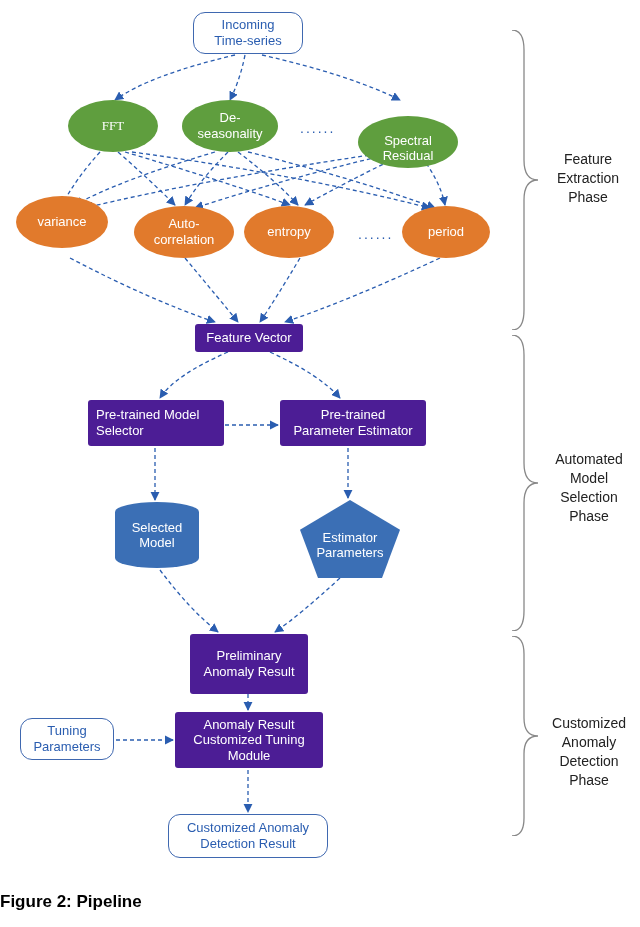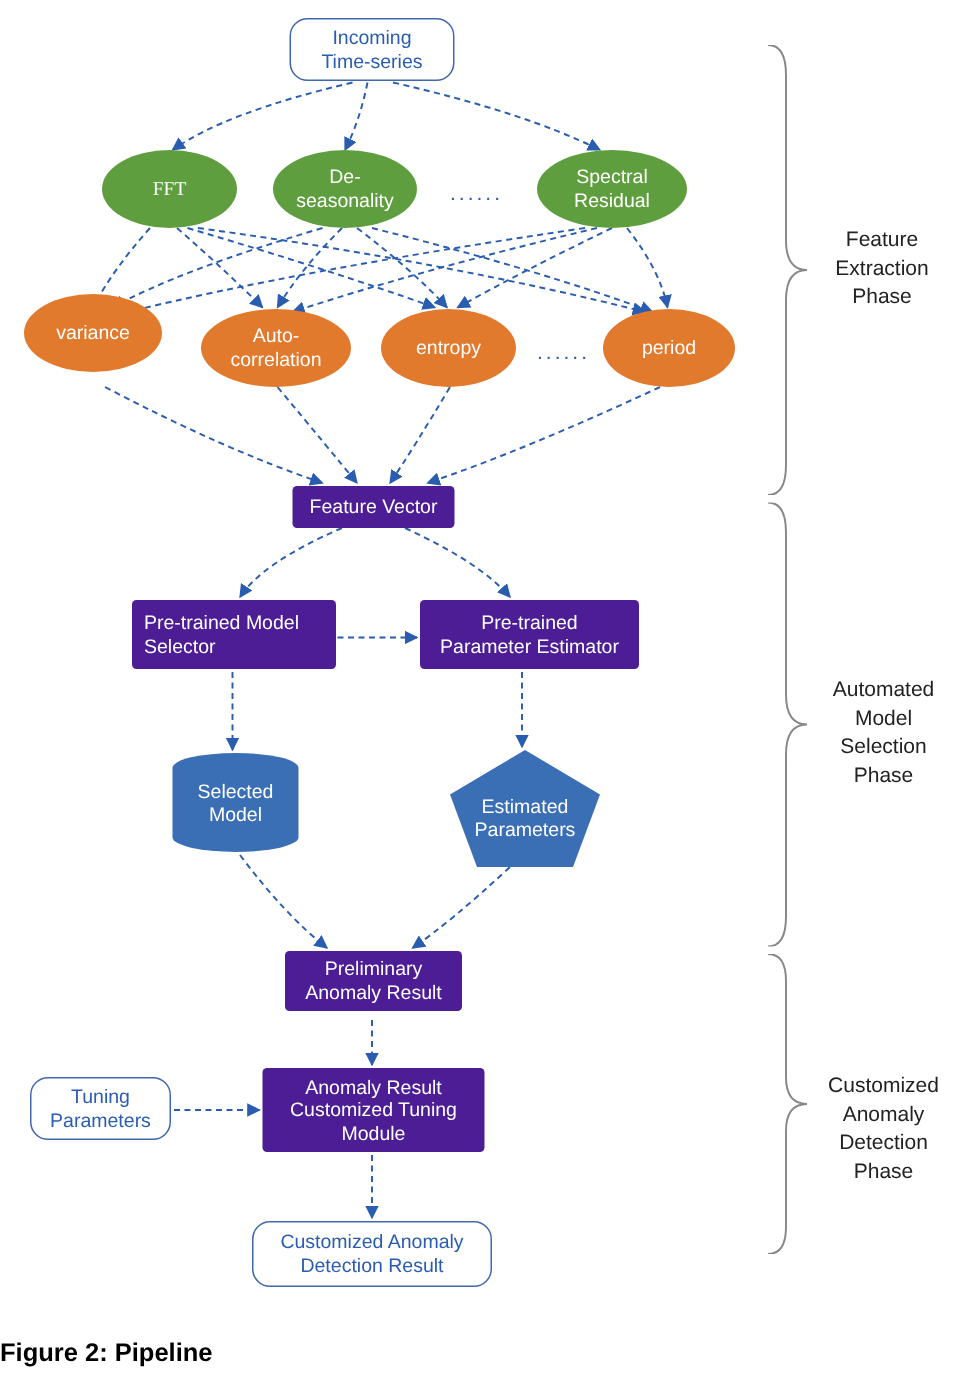--- a/index.html
+++ b/index.html
@@ -165,34 +165,34 @@
 Time-series</span>
 </div>
 
 <div class="node ellipse-green" style="left:68px; top:100px; width:90px; height:52px;font-family:Liberation Serif, serif;">
   <span style="white-space:pre-line;">FFT</span>
 </div>
 <div class="node ellipse-green" style="left:182px; top:100px; width:96px; height:52px;">
   <span style="white-space:pre-line;">De-
 seasonality</span>
 </div>
-<div class="node ellipse-green" style="left:358px; top:100px; width:100px; height:52px;">
+<div class="node ellipse-green" style="left:358px; top:116px; width:100px; height:52px;align-items:flex-end;">
   <span style="white-space:pre-line;">Spectral
 Residual</span>
 </div>
 <div class="dots" style="left:300px; top:120px;">......</div>
 
 <div class="node ellipse-orange" style="left:16px; top:196px; width:92px; height:52px;">
   <span style="white-space:pre-line;">variance</span>
 </div>
 <div class="node ellipse-orange" style="left:134px; top:206px; width:100px; height:52px;">
   <span style="white-space:pre-line;">Auto-
 correlation</span>
 </div>
-<div class="node ellipse-orange" style="left:254px; top:206px; width:90px; height:52px;justify-content:center;">
+<div class="node ellipse-orange" style="left:244px; top:206px; width:90px; height:52px;justify-content:center;">
   <span style="white-space:pre-line;">entropy</span>
 </div>
 <div class="node ellipse-orange" style="left:402px; top:206px; width:88px; height:52px;">
   <span style="white-space:pre-line;">period</span>
 </div>
 <div class="dots" style="left:358px; top:226px;">......</div>
 
 <div class="node rect-darkblue" style="left:195px; top:324px; width:108px; height:28px;">
   <span>Feature Vector</span>
 </div>
@@ -208,26 +208,26 @@
 
 <div class="cylinder" style="left:115px; top:502px; width:84px; height:66px;">
   <div class="cyl-body">
     <span style="white-space:pre-line;">Selected
 Model</span>
   </div>
 </div>
 
 <div class="pentagon-wrap" style="left:300px; top:500px; width:100px; height:78px;">
   <div class="pentagon">
-    <span style="white-space:pre-line;">Estimated
+    <span style="white-space:pre-line;">Estimator
 Parameters</span>
   </div>
 </div>
 
-<div class="node rect-darkblue" style="left:190px; top:634px; width:118px; height:40px;">
+<div class="node rect-darkblue" style="left:190px; top:634px; width:118px; height:60px;">
   <span style="white-space:pre-line;">Preliminary
 Anomaly Result</span>
 </div>
 
 <div class="node rounded" style="left:20px; top:718px; width:94px; height:42px;">
   <span style="white-space:pre-line;">Tuning
 Parameters</span>
 </div>
 
 <div class="node rect-darkblue" style="left:175px; top:712px; width:148px; height:56px;">

